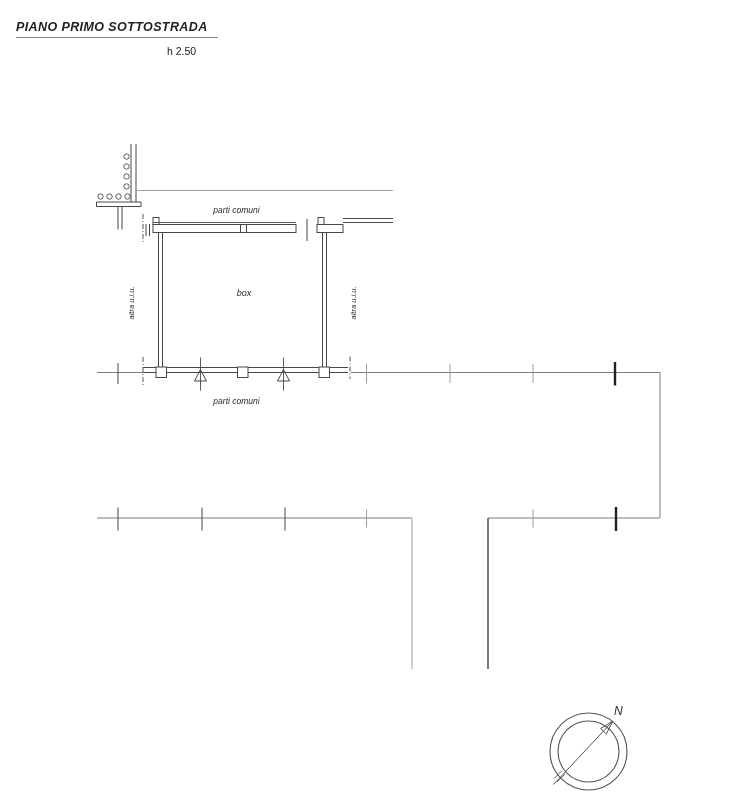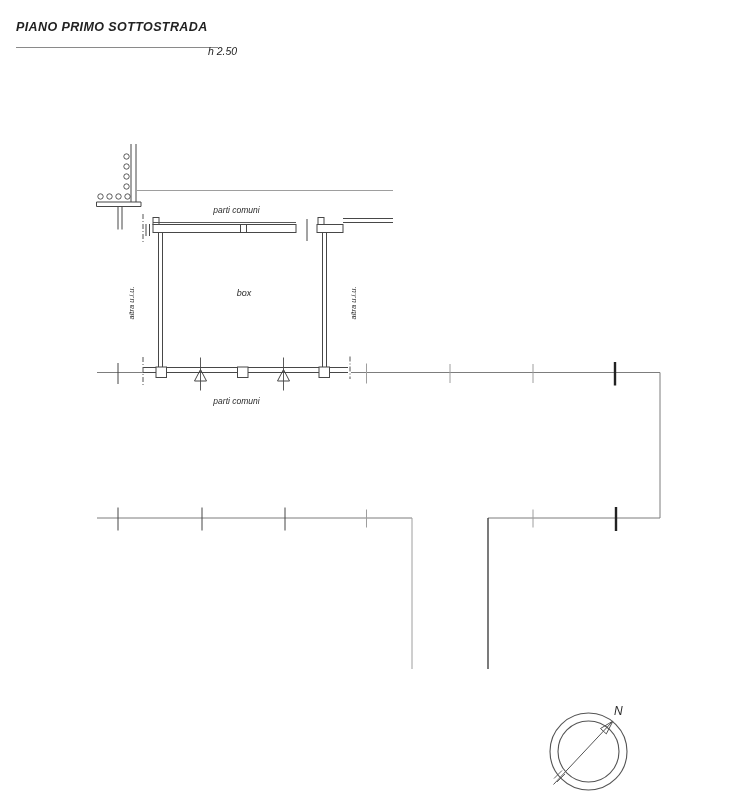--- a/index.html
+++ b/index.html
@@ -1,21 +1,21 @@
 <!DOCTYPE html>
 <html><head>
 <meta charset="utf-8">
 <style>
   html,body{margin:0;padding:0;background:#ffffff;}
   .canvas{position:relative;width:755px;height:800px;background:#ffffff;overflow:hidden;
           font-family:"Liberation Sans",sans-serif;}
   .plan-title{position:absolute;left:16px;top:20px;width:202px;
               font-style:italic;font-weight:bold;font-size:12.5px;letter-spacing:.4px;
-              color:#222;border-bottom:1px solid #8a8a8a;padding-bottom:13px;white-space:nowrap;}
-  .height-note{position:absolute;left:167px;top:45px;font-style:italic;font-size:10.5px;color:#222;margin-left:41px;}
+              color:#222;border-bottom:1px solid #8a8a8a;padding-bottom:3px;white-space:nowrap;}
+  .height-note{position:absolute;left:167px;top:45px;font-size:10.5px;color:#222;}
   svg{position:absolute;left:0;top:0;}
   svg text{font-family:"Liberation Sans",sans-serif;font-style:italic;fill:#2a2a2a;}
   .s-dark{stroke:#474747;stroke-width:1;fill:none;}
   .s-thin{stroke:#474747;stroke-width:.9;fill:none;}
   .s-med{stroke:#7d7d7d;stroke-width:1;fill:none;}
   .s-light{stroke:#9e9e9e;stroke-width:1;fill:none;}
   .s-bold{stroke:#222222;stroke-width:2.4;fill:none;}
   .dash{stroke:#555;stroke-width:1;fill:none;stroke-dasharray:5 2 1 2;}
   .pillar{fill:#ffffff;stroke:#474747;stroke-width:1;}
   .hollow{fill:none;stroke:#474747;stroke-width:1;}

